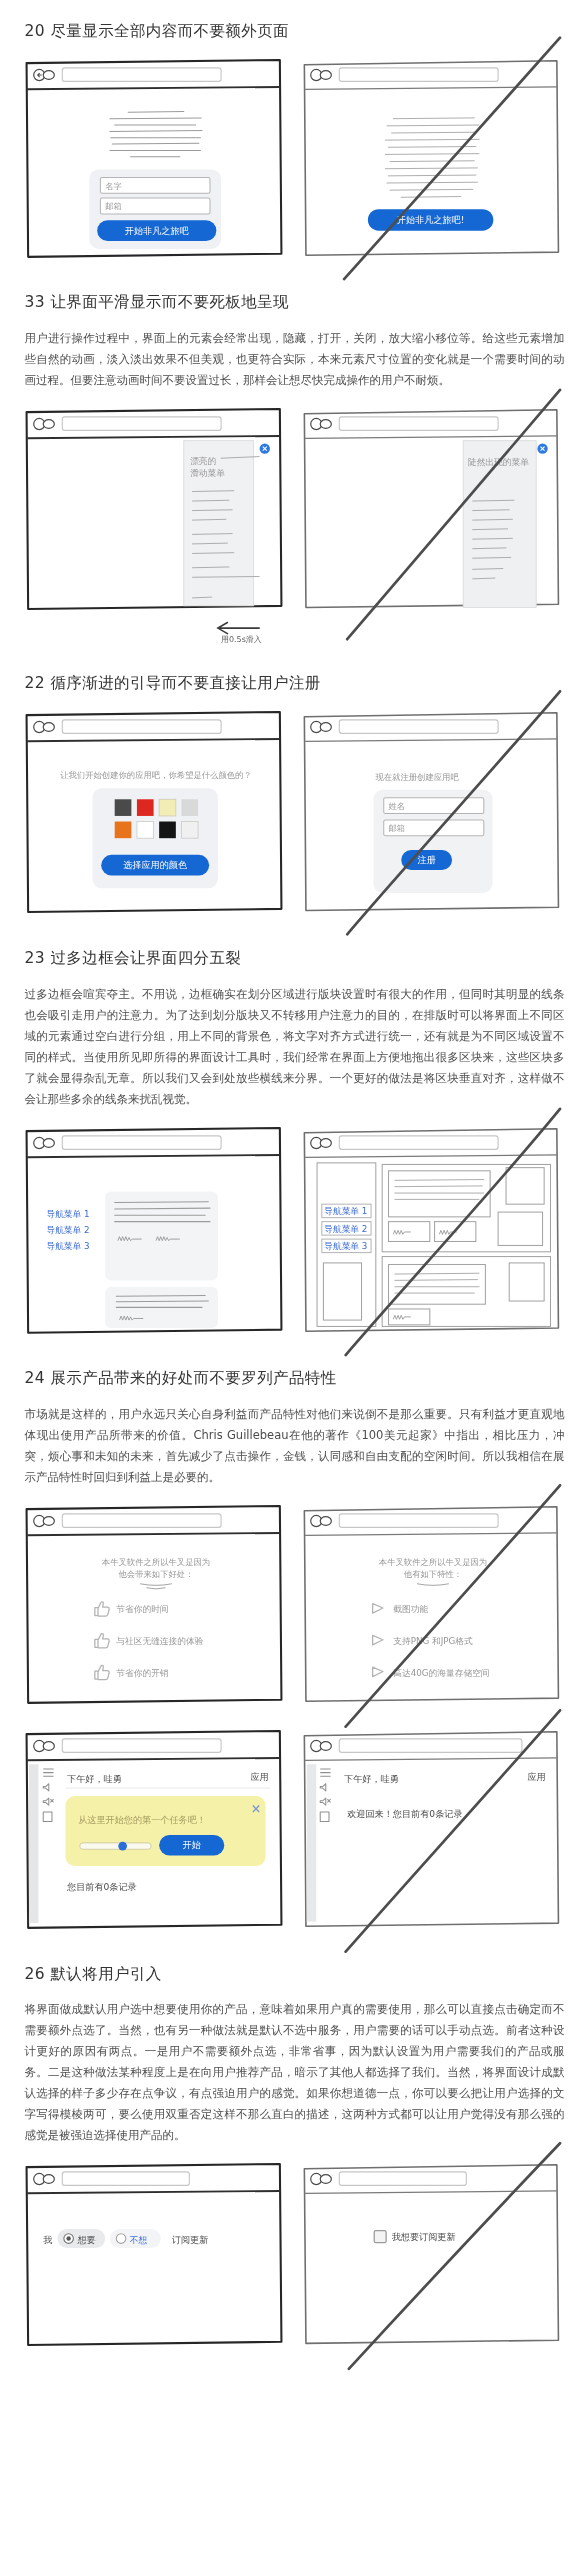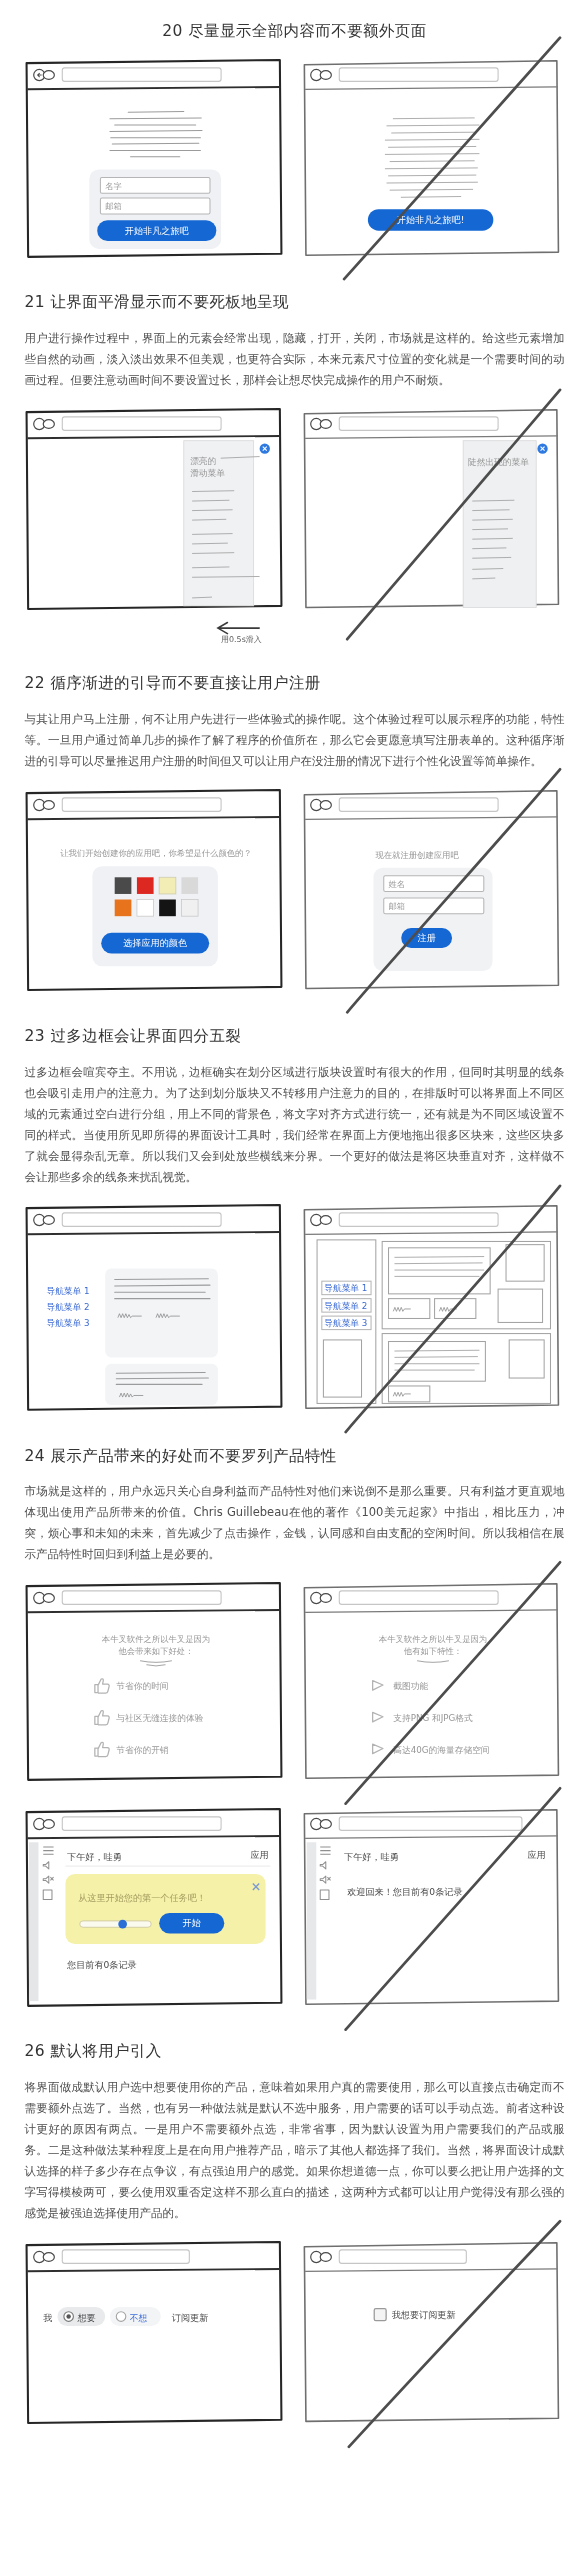--- a/index.html
+++ b/index.html
@@ -1,19 +1,19 @@
 <!DOCTYPE html>
 <html style="font-size:13px"><head>
 <meta charset="utf-8">
 <style>
   html,body{margin:0;padding:0;background:#ffffff;}
   body{width:589px;font-family:"DejaVu Sans","Liberation Sans",sans-serif;color:#4d4d4d;}
   .content{padding:11.5px 20.5px 33px 20.5px;}
   h2{font-size:15.5px;line-height:1.35;color:#333;font-weight:500;margin:24.5px 4.1px 0 4.1px;letter-spacing:0.4px;}
-  .sec:first-child h2{margin-top:9.8px;text-align:center;}
+  .sec:first-child h2{margin-top:9.8px;}
   p.para{font-size:11.5px;line-height:21px;color:#4d4d4d;margin:14.7px 4.1px 0 4.1px;text-align:justify;}
   .figure{display:flex;gap:11.5px;margin-top:9.8px;align-items:center;}
   .figure svg{overflow:visible;display:block;}
   svg{font-family:"DejaVu Sans","Liberation Sans",sans-serif;}
   
   .frame-g{fill:#fff;stroke:#262626;stroke-width:2.6;stroke-linejoin:round;}
   .frame-b{fill:#fff;stroke:#6f6f6f;stroke-width:2;stroke-linejoin:round;}
   .chrome-g{stroke:#2e2e2e;stroke-width:2.4;}
   .chrome-b{stroke:#7a7a7a;stroke-width:1.7;}
   .cicon{fill:#fff;stroke:#4a4a4a;stroke-width:1.5;}
@@ -96,22 +96,22 @@
             <line x1="130" y1="183" x2="205" y2="182"></line>
         </g>
         <rect class="btn" x="88" y="198" width="158" height="27" rx="13.5"></rect>
         <text class="btxt" x="167" y="215">开始非凡之旅吧!</text>
         <path class="cross" d="M58,286 C130,206 245,78 330,-18"></path>
       </svg>
     </div>
   </section>
 
   <section class="sec">
-    <h2>21 让界面平滑显示而不要死板地呈现</h2>
-    <p class="para">用户进行操作过程中，界面上的元素会经常出现，隐藏，打开，关闭，市场就是这样的。给这些元素增加些自然的动画，淡入淡出效果不但美观，也更符合实际，本来元素尺寸位置的变化就是一个需要时间的动画过程。但要注意动画时间不要设置过长，那样会让想尽快完成操作的用户不耐烦。</p>
+    <h2>33 让界面平滑显示而不要死板地呈现</h2>
+    <p class="para">用户进行操作过程中，界面上的元素会经常出现，隐藏，打开，关闭，放大缩小移位等。给这些元素增加些自然的动画，淡入淡出效果不但美观，也更符合实际，本来元素尺寸位置的变化就是一个需要时间的动画过程。但要注意动画时间不要设置过长，那样会让想尽快完成操作的用户不耐烦。</p>
     <div class="figure">
       <svg width="266" viewBox="0 0 335 312">
         <path class="frame-g" d="M7,14 L326,10 L328,258 L9,262 Z"></path>
         <line class="chrome-g" x1="8" y1="47" x2="327" y2="44"></line>
         <g>
           <circle class="cicon" cx="23" cy="29" r="7"></circle>
           <ellipse class="cicon" cx="35" cy="29" rx="7" ry="5.5"></ellipse>
         </g>
         <rect class="abar" x="52" y="20" width="200" height="17" rx="3"></rect>
         <g>
@@ -164,21 +164,20 @@
             <line x1="220" y1="224" x2="248" y2="223"></line>
           </g>
         </g>
         <path class="cross" d="M62,300 C135,215 250,80 330,-14"></path>
       </svg>
     </div>
   </section>
 
   <section class="sec">
     <h2>22 循序渐进的引导而不要直接让用户注册</h2>
-    <p class="para">与其让用户马上注册，何不让用户先进行一些体验式的操作呢。这个体验过程可以展示程序的功能，特性等。一旦用户通过简单几步的操作了解了程序的价值所在，那么它会更愿意填写注册表单的。这种循序渐进的引导可以尽量推迟用户注册的时间但又可以让用户在没注册的情况下进行个性化设置等简单操作。</p>
     <div class="figure">
       <svg width="266" viewBox="0 0 335 277">
         <path class="frame-g" d="M7,14 L326,10 L328,258 L9,262 Z"></path>
         <line class="chrome-g" x1="8" y1="47" x2="327" y2="44"></line>
         <g>
           <circle class="cicon" cx="23" cy="29" r="7"></circle>
           <ellipse class="cicon" cx="35" cy="29" rx="7" ry="5.5"></ellipse>
         </g>
         <rect class="abar" x="52" y="20" width="200" height="17" rx="3"></rect>
         <text class="gtxtc" x="170" y="93">让我们开始创建你的应用吧，你希望是什么颜色的？</text>

